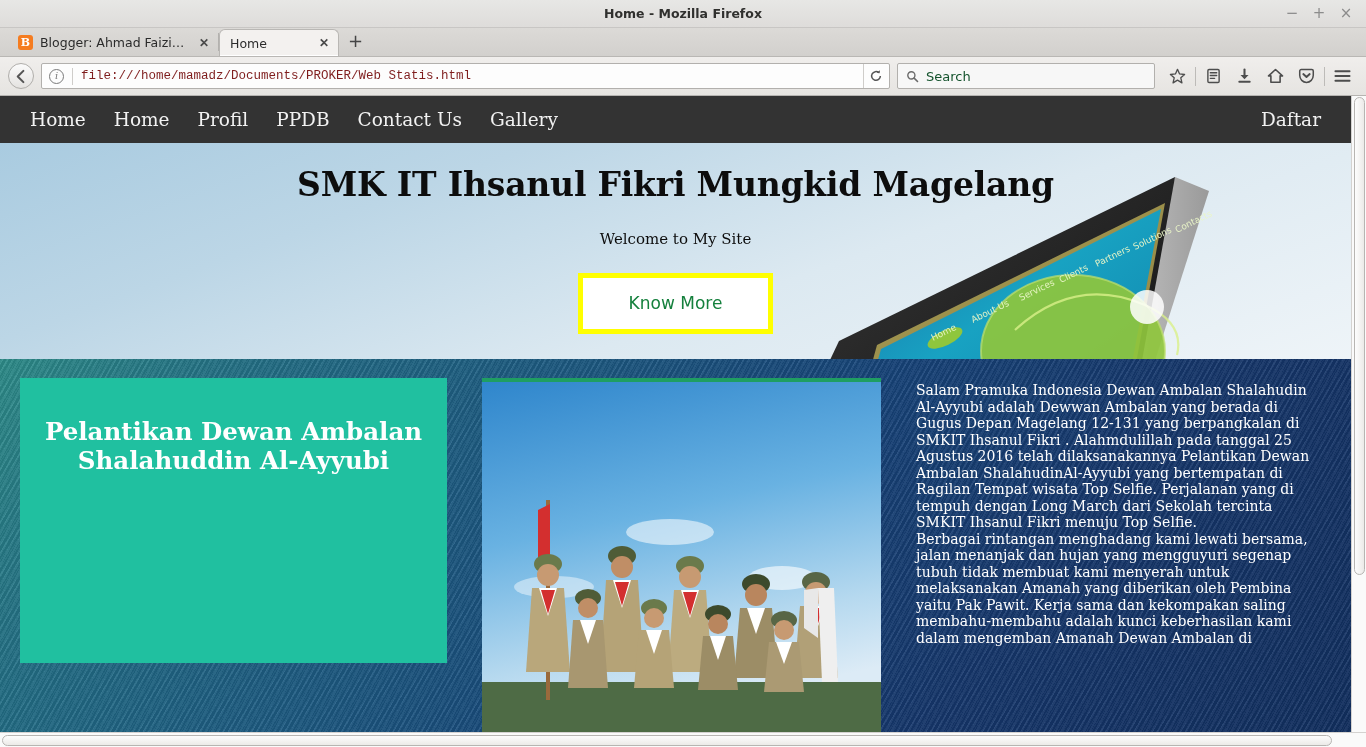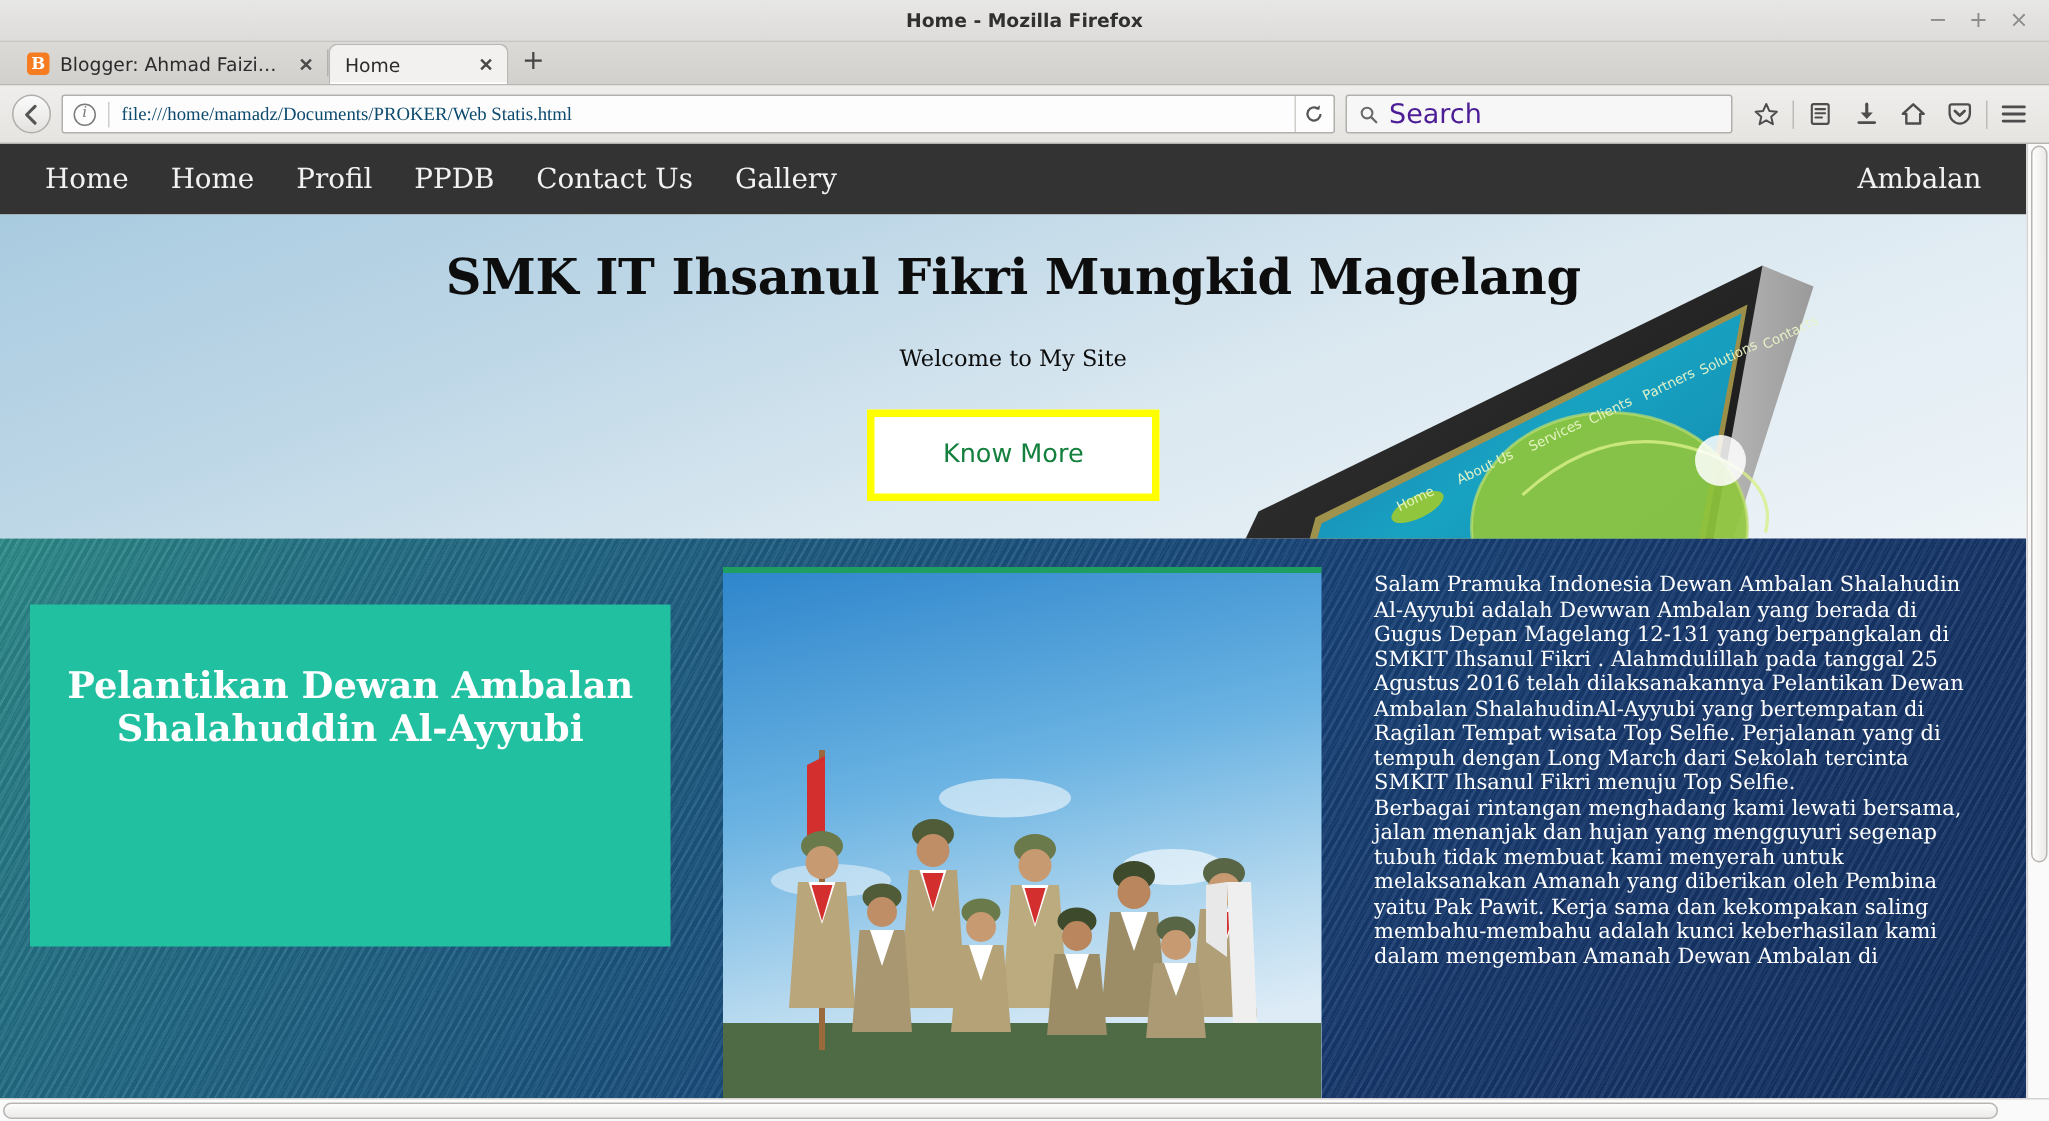--- a/index.html
+++ b/index.html
@@ -93,35 +93,35 @@
     display: flex; align-items: center; padding: 0 2px 0 7px;
   }
   .info-icon {
     width: 15px; height: 15px; border-radius: 50%;
     border: 1.5px solid #7a7a7a; color: #7a7a7a;
     font-size: 10px; line-height: 12px; text-align: center;
     font-family: "DejaVu Serif", serif; font-style: italic; flex: none;
   }
   .urlsep { width: 1px; height: 17px; background: #cfcdca; margin: 0 8px; }
   .url-text {
-    flex: 1; font-size: 12.5px; color: #0c4a6e;
-    font-family: Liberation Serif, serif;
+    flex: 1; font-size: 12.5px; color: #7f1d1d;
+    font-family: Liberation Mono, monospace;
     white-space: nowrap; overflow: hidden;
   }
   .reload {
     width: 24px; height: 24px; border-left: 1px solid #cfcdca;
     display: flex; align-items: center; justify-content: center;
     color: #5b5b5b; font-size: 14px; flex: none;
   }
   .searchbox {
     width: 258px; height: 26px; background: #f7f7f7;
     border: 1px solid #b2b0ad; border-radius: 2px;
     display: flex; align-items: center; padding: 0 8px; gap: 7px; flex: none;
   }
-  .search-ph { font-size: 18px; color: #4c1d95; font-family: "DejaVu Sans", sans-serif; }
+  .search-ph { font-size: 13px; color: #14532d; font-family: "DejaVu Sans", sans-serif; }
   .tb-icons { display: flex; align-items: center; gap: 0; flex: none; }
   .tb-icon {
     width: 31px; height: 30px; display: flex;
     align-items: center; justify-content: center; color: #4d4d4d;
   }
   .tb-div { width: 1px; height: 19px; background: #bdbbb8; margin: 0 2px; }
 
   
   .viewport {
     position: relative; width: 1366px; height: 651px; overflow: hidden;
@@ -171,22 +171,22 @@
   
   .content {
     position: relative; height: 373px; overflow: hidden;
     background:
       repeating-linear-gradient(-62deg, rgba(255,255,255,.055) 0 2px, rgba(0,0,0,.05) 2px 5px),
       repeating-linear-gradient(-58deg, rgba(255,255,255,.04) 0 1px, rgba(0,0,0,.04) 1px 4px),
       linear-gradient(128deg, #2e8d8a 0%, #236f86 16%, #1d5b82 34%, #17447a 55%, #16376c 74%, #123061 100%);
   }
   .content-row { display: flex; padding: 19px 20px 0 20px; gap: 35px; }
   .card-green {
-    width: 427px; height: 228px; background: #20c0a0;
-    flex: none; padding: 40px 12px 0 12px; text-align: center; margin-top: 25px;
+    width: 427px; height: 285px; background: #20c0a0;
+    flex: none; padding: 40px 12px 0 12px; text-align: center;
   }
   .card-green h3 {
     font-family: "DejaVu Serif", serif; font-weight: bold;
     font-size: 24.5px; color: #ffffff; line-height: 1.18;
   }
   .photo {
     width: 399px; height: 354px; flex: none; overflow: hidden;
     border-top: 4px solid #1f9e62; position: relative;
     background: linear-gradient(#3f8fd0 0%, #69b2e2 40%, #9ccdec 66%, #cfe4f2 100%);
   }
@@ -311,21 +311,21 @@
   <div class="page">
 
     <div class="sitenav">
       <a href="#">Home</a>
       <a href="#">Home</a>
       <a href="#">Profil</a>
       <a href="#">PPDB</a>
       <a href="#">Contact Us</a>
       <a href="#">Gallery</a>
       <div class="spacer"></div>
-      <a href="#">Ambalan</a>
+      <a href="#">Daftar</a>
     </div>
 
     <div class="hero">
       <svg class="monitor" viewBox="0 0 430 300">
         <defs>
           <linearGradient id="scr" x1="0" y1="0" x2="1" y2="1">
             <stop offset="0" stop-color="#1a6fa8"></stop>
             <stop offset="0.45" stop-color="#18a2c2"></stop>
             <stop offset="1" stop-color="#0f7fa8"></stop>
           </linearGradient>

